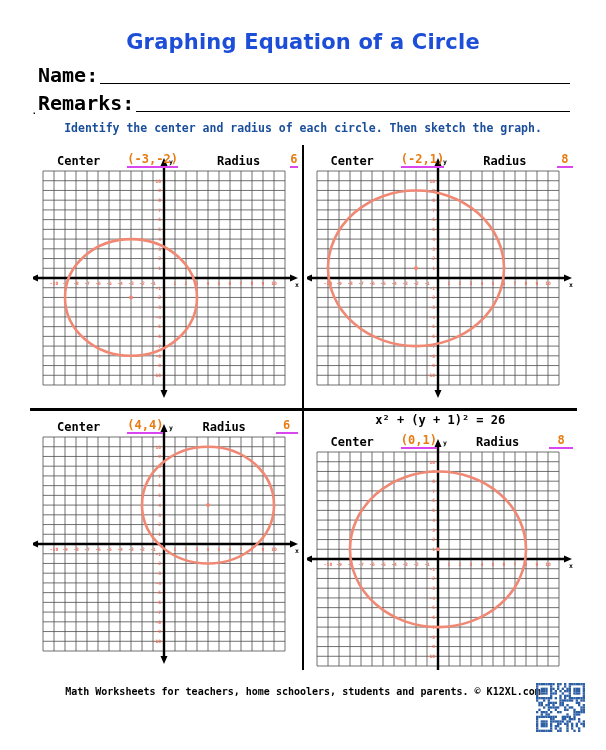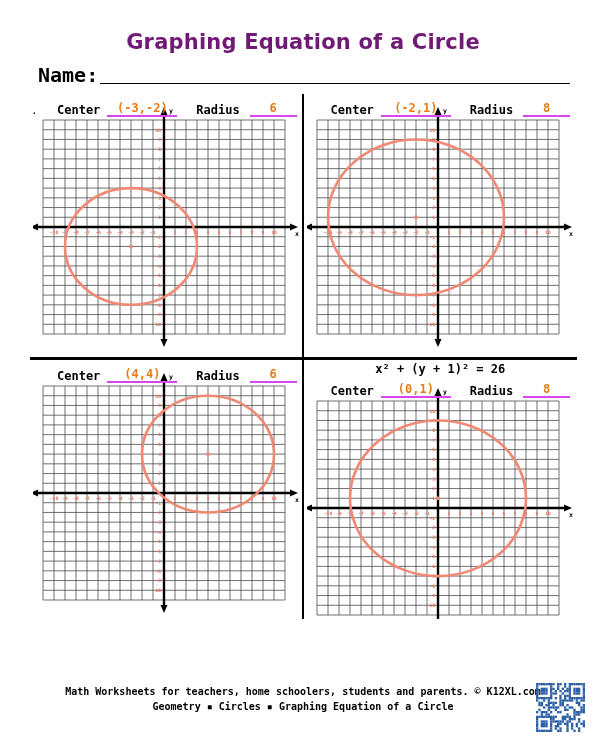--- a/index.html
+++ b/index.html
@@ -5,21 +5,21 @@
   html,body { margin:0; padding:0; background:#888; }
   .page {
     position:relative; width:606px; height:750px; margin:0 auto;
     background:#ffffff; overflow:hidden;
     font-family:"DejaVu Sans Mono","Liberation Mono",monospace;
     color:#000;
   }
   .title {
     padding-top:30px; text-align:center;
     font-family:"DejaVu Sans","Liberation Sans",sans-serif;
-    font-weight:bold; font-size:21px; color:#701a75; letter-spacing:0.2px;
+    font-weight:bold; font-size:21px; color:#1d4ed8; letter-spacing:0.2px;
   }
   .field-row {
     display:flex; align-items:flex-end;
     margin:12px 36px 0 38px;
     font-weight:bold; font-size:20px; line-height:17px;
   }
   .field-row.remarks { margin-top:10px; }
   .field-line { flex:1; border-bottom:1.7px solid #000; height:17px; margin-left:2px; }
   .stray-mark { position:absolute; left:31px; top:104px; font-size:11px; }
   .instruction {
@@ -32,21 +32,21 @@
   }
   .cell { overflow:hidden; padding-top:2px; }
   .cell.c0 { border-right:2.5px solid #000; }
   .cell.r0 { border-bottom:3px solid #000; height:261px; }
   .cell.r1 { height:257px; }
   .equation { text-align:center; font-weight:bold; font-size:12px; line-height:15px; }
   .answers {
     display:flex; align-items:flex-end;
     margin:5px 4px 0 27px;
     font-size:12px; font-weight:bold; line-height:14px;
-    position:relative; z-index:2;
+    position:relative; z-index:2;gap:20px;
   }
   .blank {
     border-bottom:2px solid #d946ef; text-align:center;
     color:#e87c12; font-size:12px; font-weight:bold;
   }
   .blank.center-blank { width:70px; margin-left:7px; }
   .lbl-radius { margin-left:19px; }
   .blank.radius-blank { width:47px; margin-left:10px; }
   svg.graph { display:block; margin:-13px auto 0 auto; position:relative; z-index:1; }
   .footer {
@@ -60,23 +60,28 @@
 
 <div class="page">
 
   <div class="title">Graphing Equation of a Circle</div>
 
   <div class="field-row">
     <span>Name:</span>
     <span class="field-line"></span>
   </div>
 
+  <div class="field-row remarks">
+    <span>Remarks:</span>
+    <span class="field-line"></span>
+  </div>
 
   <div class="stray-mark">.</div>
 
+  <div class="instruction">Identify the center and radius of each circle. Then sketch the graph.</div>
 
   <div class="problems">
 
     <div class="cell c0 r0">
       <div class="answers">
         <span>Center</span>
         <span class="blank center-blank">(-3,-2)</span>
         <span class="lbl-radius">Radius</span>
         <span class="blank radius-blank">6</span>
       </div>
@@ -499,21 +504,20 @@
           <text x="136" y="-5" font-size="6.5" font-weight="bold" fill="#000000">y</text>
           <ellipse cx="131.00" cy="99.27" rx="88.00" ry="77.82" fill="none" stroke="#f08874" stroke-width="2.6"></ellipse>
           <circle cx="131.00" cy="99.27" r="2" fill="#f08874"></circle>
         </svg>
     </div>
 
   </div>
 
   <div class="footer">
     <div>Math Worksheets for teachers, home schoolers, students and parents. © K12XL.com</div>
-    <div>Geometry ▪ Circles ▪ Graphing Equation of a Circle</div>
   </div>
 
   <svg class="qr" width="49" height="49" viewBox="0 0 48.3 48.3">
       <rect x="0.0" y="0.0" width="2.3" height="2.3" fill="#2d5fa5"></rect>
       <rect x="2.3" y="0.0" width="2.3" height="2.3" fill="#2d5fa5"></rect>
       <rect x="4.6" y="0.0" width="2.3" height="2.3" fill="#2d5fa5"></rect>
       <rect x="6.9" y="0.0" width="2.3" height="2.3" fill="#2d5fa5"></rect>
       <rect x="9.2" y="0.0" width="2.3" height="2.3" fill="#2d5fa5"></rect>
       <rect x="11.5" y="0.0" width="2.3" height="2.3" fill="#2d5fa5"></rect>
       <rect x="13.8" y="0.0" width="2.3" height="2.3" fill="#2d5fa5"></rect>

